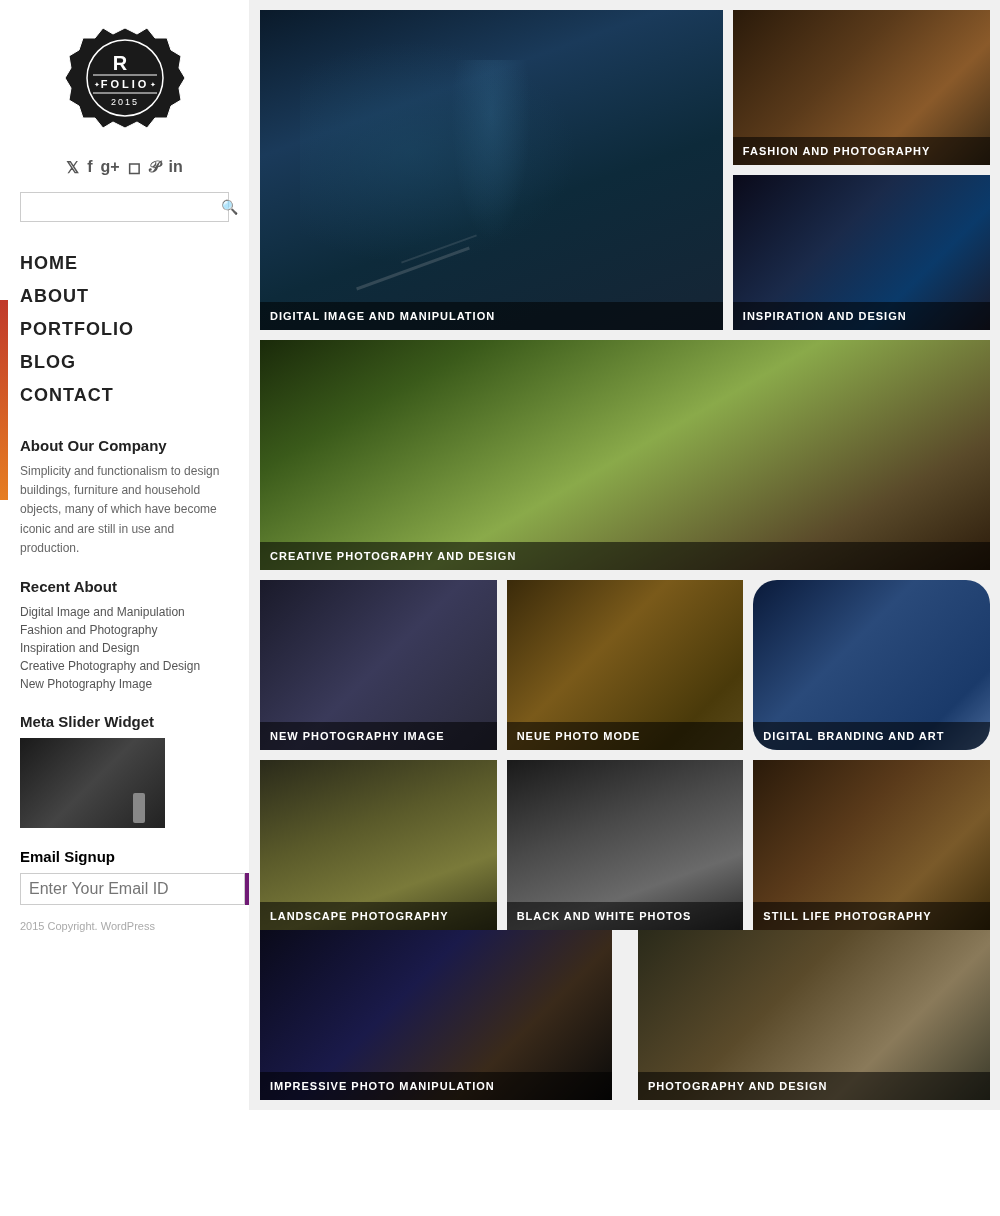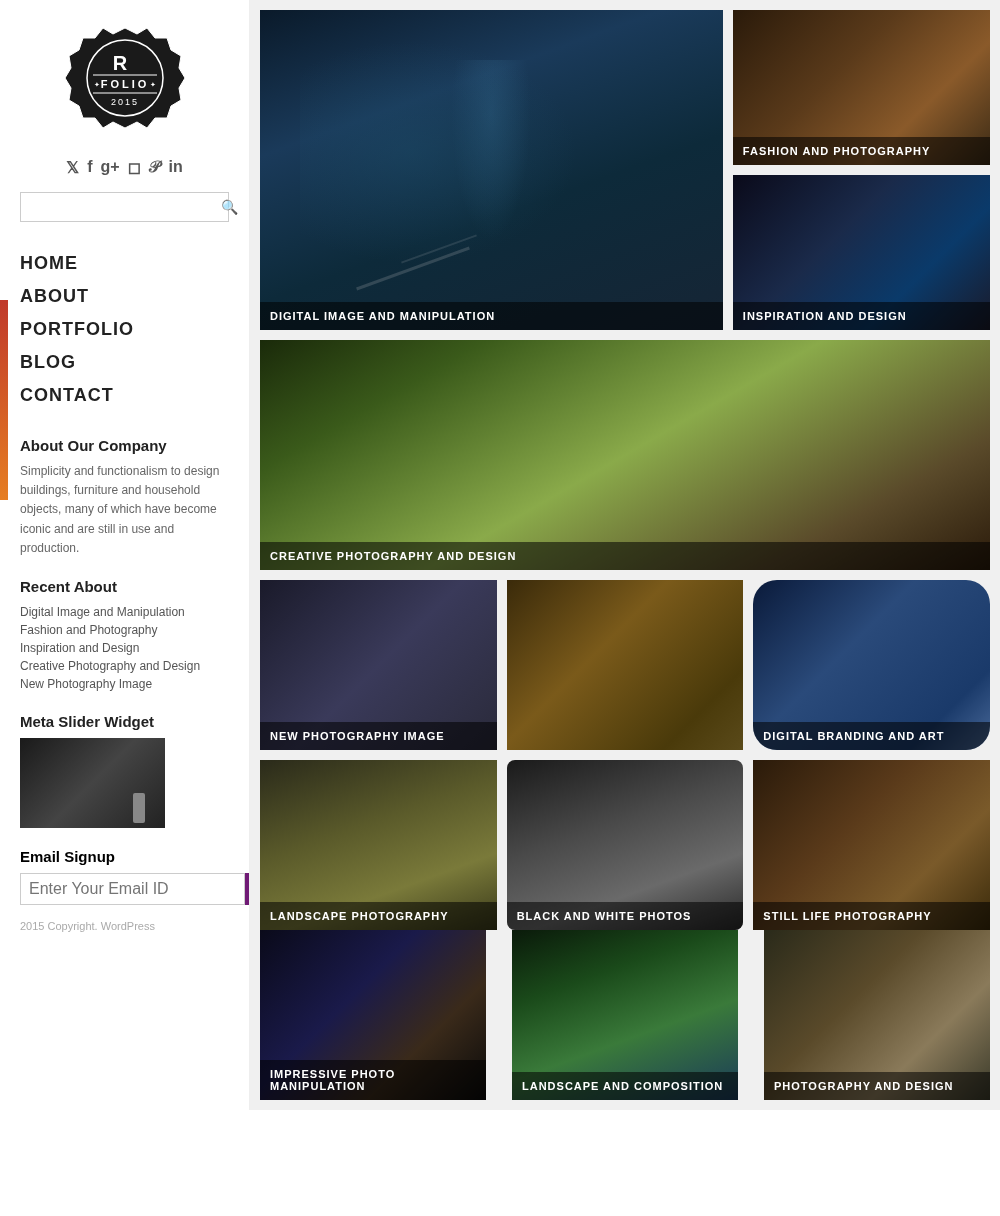--- a/index.html
+++ b/index.html
@@ -474,50 +474,47 @@
     <div class="thumb-label">CREATIVE PHOTOGRAPHY AND DESIGN</div>
   </div>
 
   <div class="grid-row-3">
     <div class="thumb" style="flex:1;">
       <div class="photo-face-glass bg"></div>
       <div class="thumb-label">NEW PHOTOGRAPHY IMAGE</div>
     </div>
     <div class="thumb" style="flex:1;">
       <div class="photo-man-pumpkin bg"></div>
+      <div class="thumb-label">NEUE PHOTO MODE</div>
     </div>
     <div class="thumb" style="flex:1;border-radius:24px;">
       <div class="photo-hat-knit bg"></div>
       <div class="thumb-label">DIGITAL BRANDING AND ART</div>
     </div>
   </div>
 
   <div class="grid-row-4">
     <div class="thumb" style="flex:1;">
       <div class="photo-road-man bg"></div>
       <div class="thumb-label">LANDSCAPE PHOTOGRAPHY</div>
     </div>
-    <div class="thumb" style="flex:1;border-radius:8px;">
+    <div class="thumb" style="flex:1;">
       <div class="photo-bw-road bg"></div>
       <div class="thumb-label">BLACK AND WHITE PHOTOS</div>
     </div>
     <div class="thumb" style="flex:1;">
       <div class="photo-coffee bg"></div>
       <div class="thumb-label">STILL LIFE PHOTOGRAPHY</div>
     </div>
   </div>
 
   <div class="grid-row-5">
     <div class="thumb" style="flex:1;">
       <div class="photo-city-night bg"></div>
       <div class="thumb-label">IMPRESSIVE PHOTO MANIPULATION</div>
     </div>
     <div class="thumb" style="flex:1;">
-      <div class="photo-valley-green bg"></div>
-      <div class="thumb-label">LANDSCAPE AND COMPOSITION</div>
-    </div>
-    <div class="thumb" style="flex:1;">
       <div class="photo-blonde-girl bg"></div>
       <div class="thumb-label">PHOTOGRAPHY AND DESIGN</div>
     </div>
   </div>
 
 </div>
 
 </body></html>

